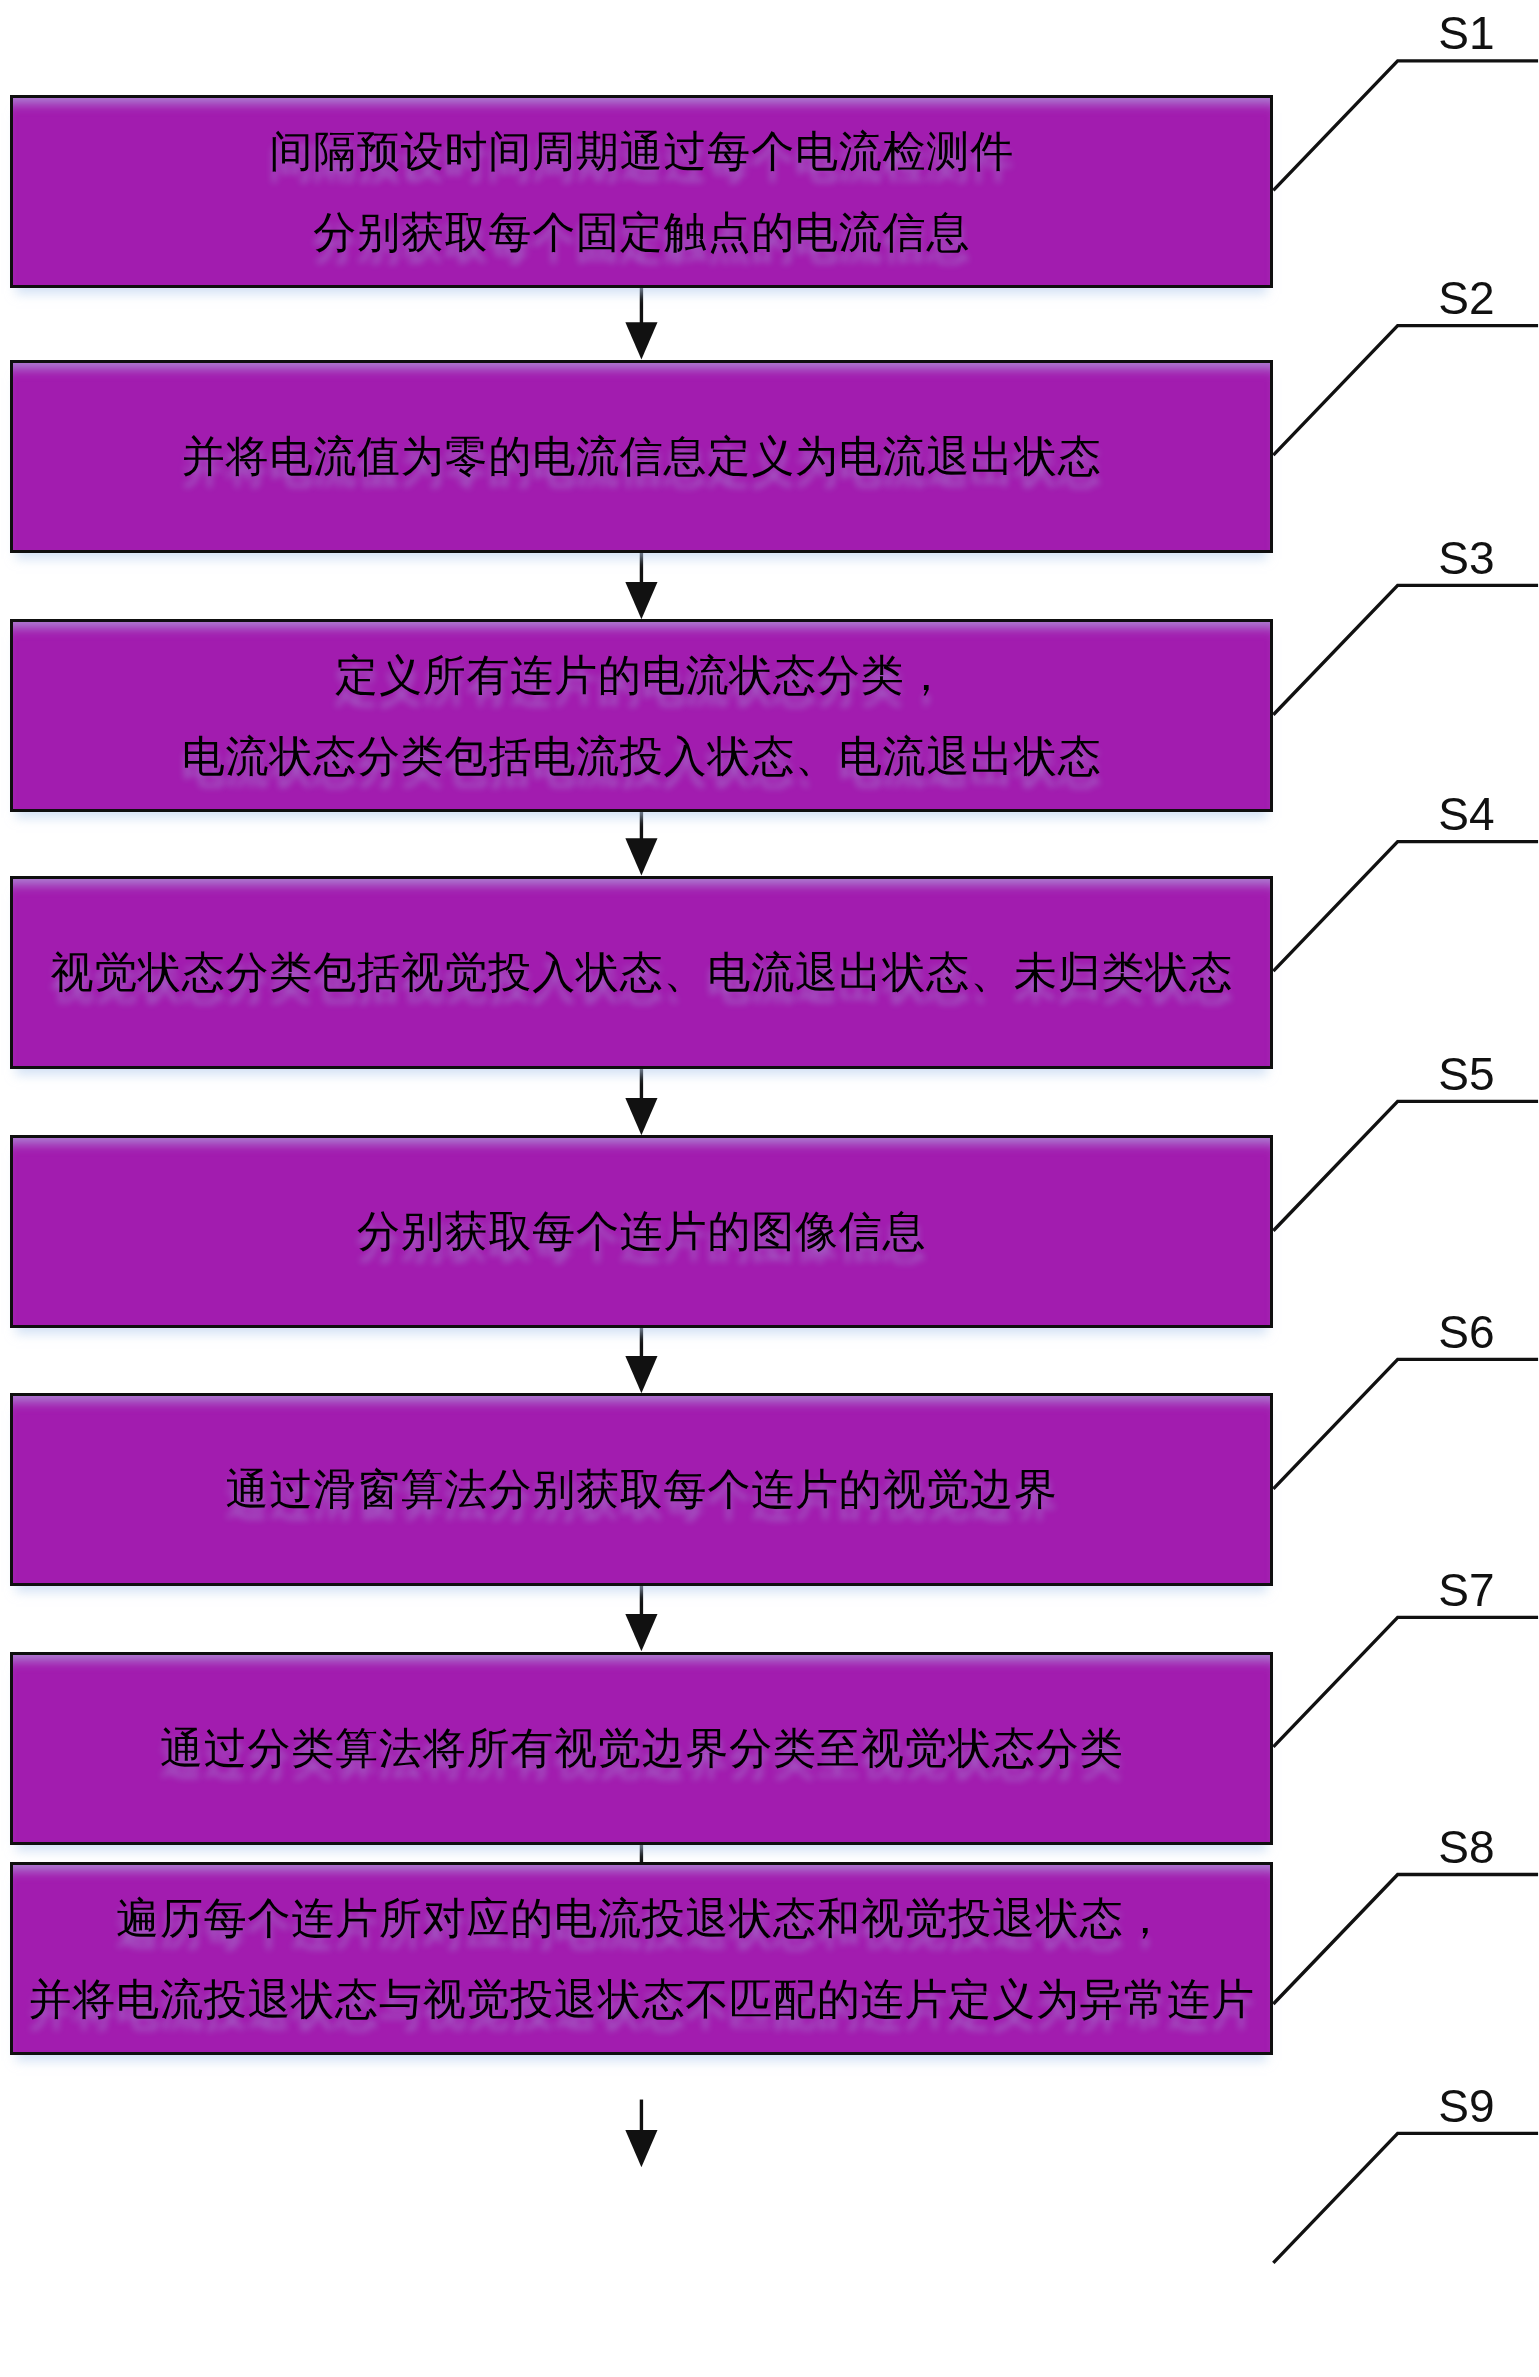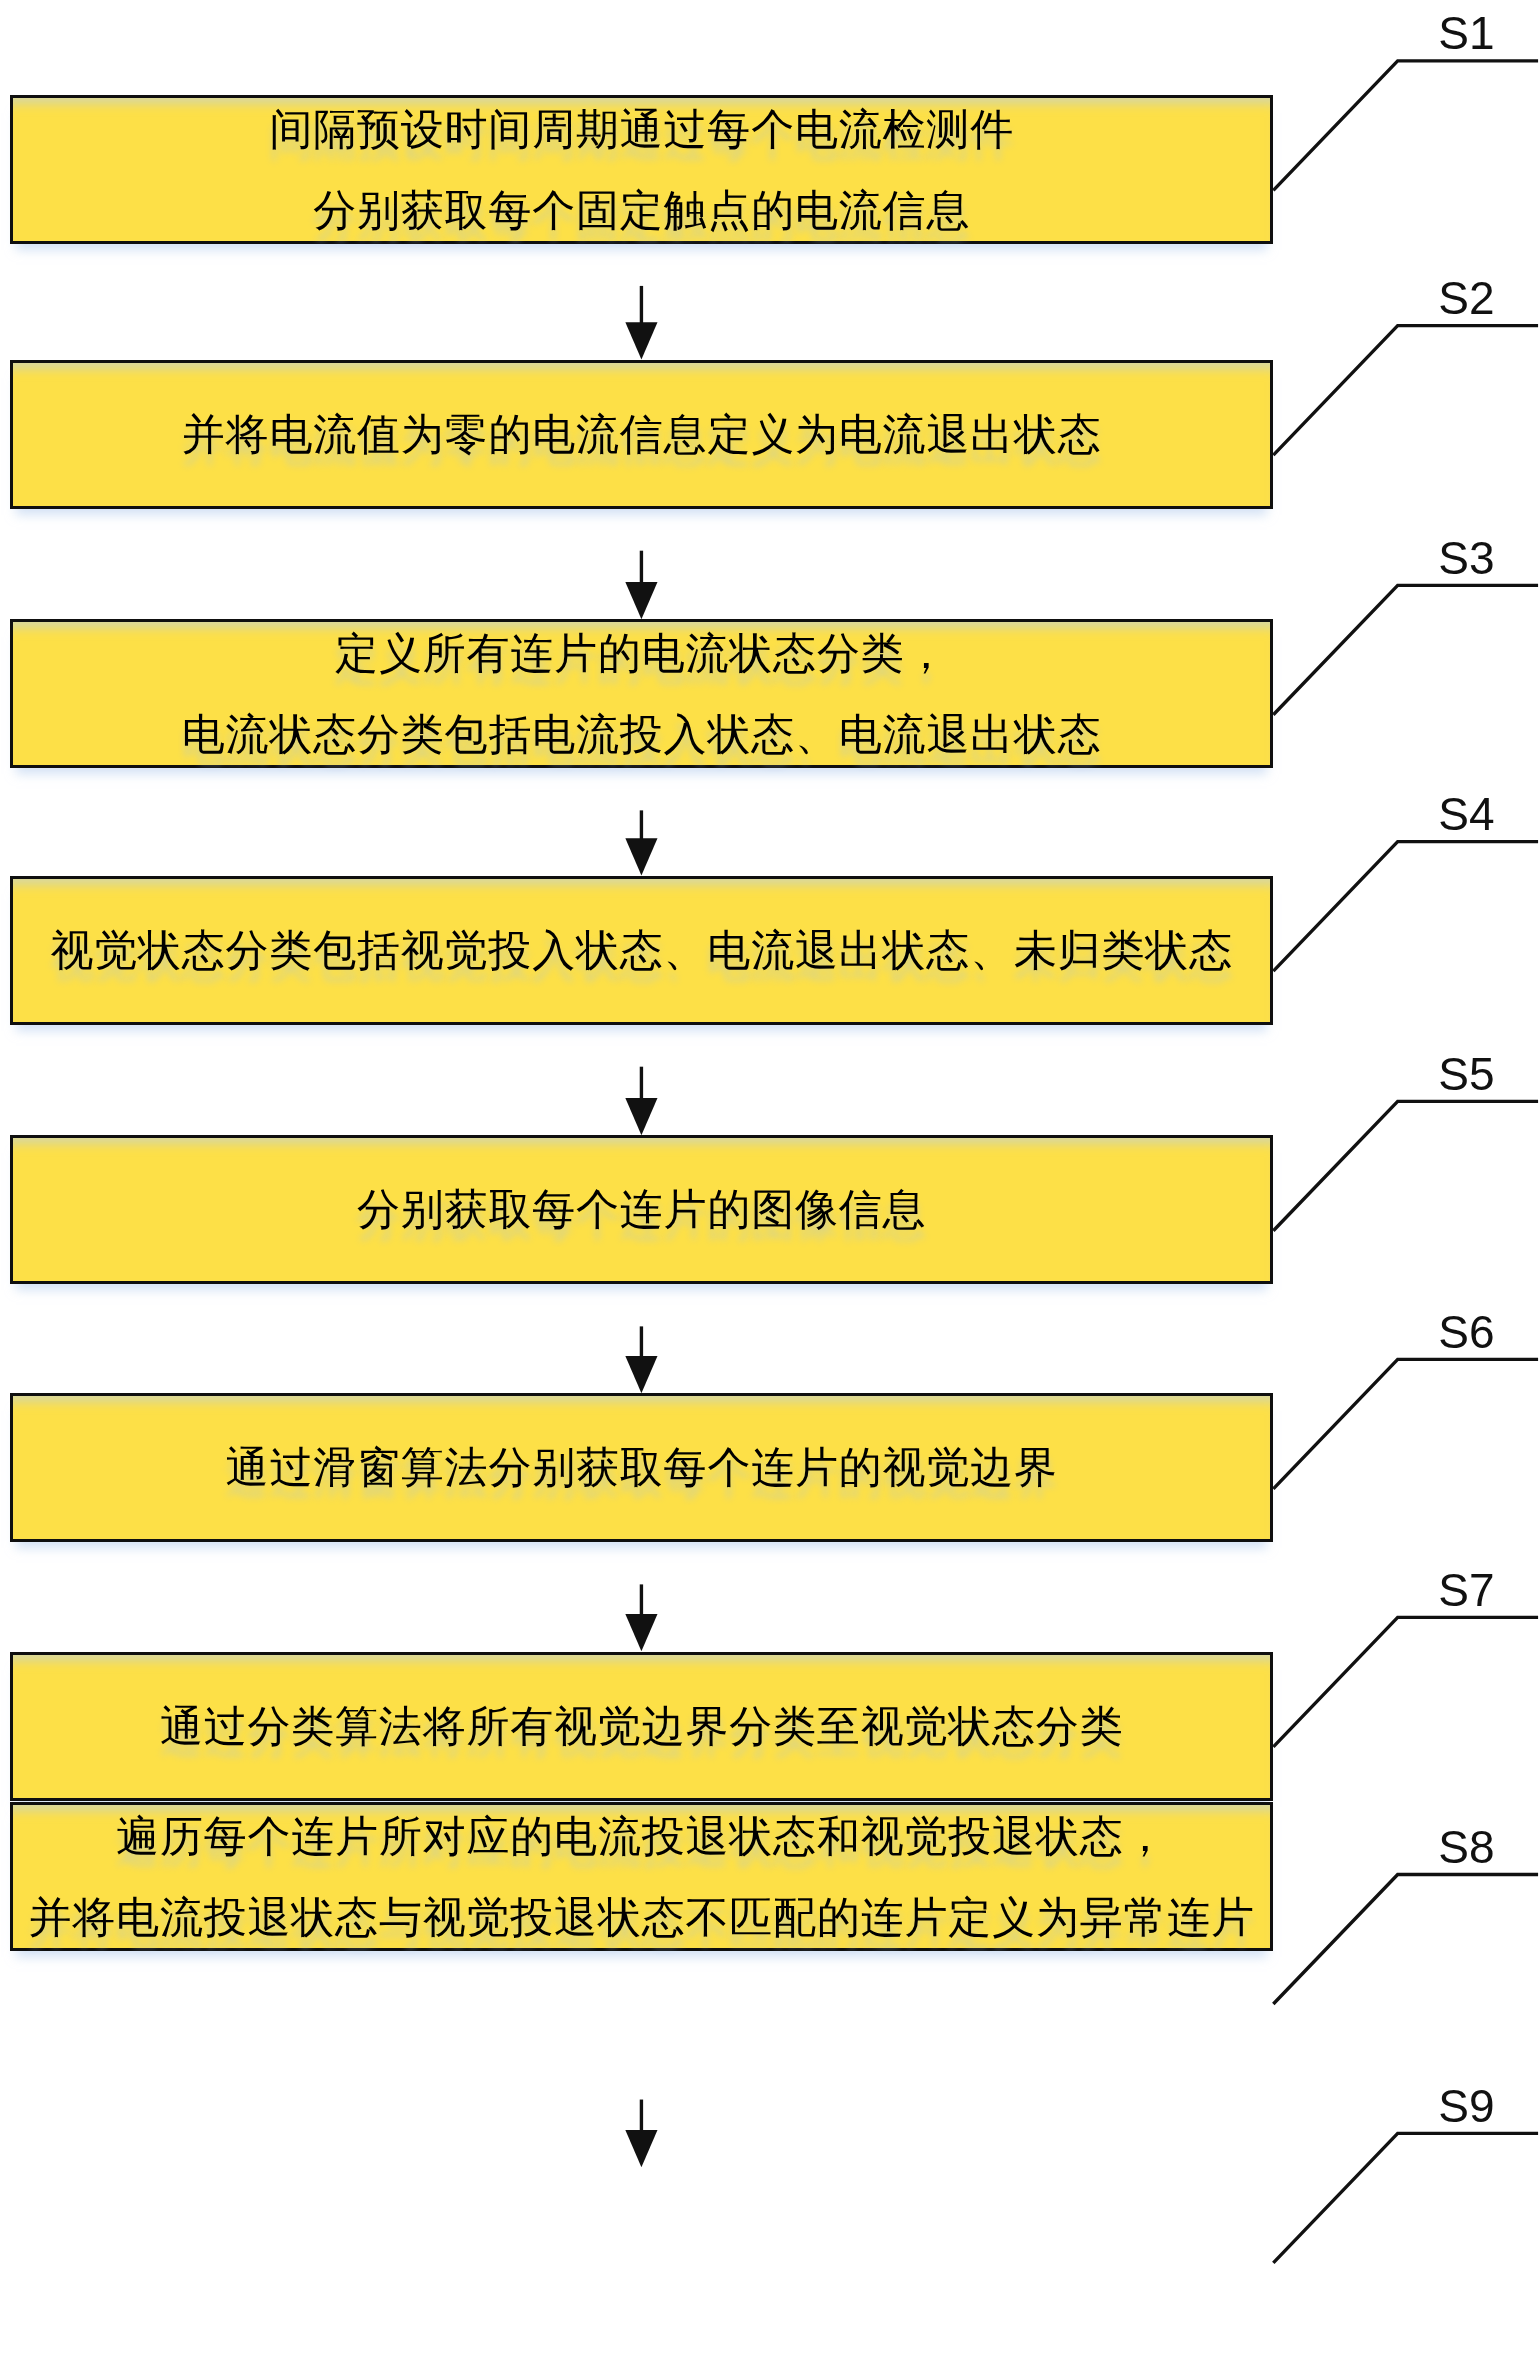--- a/index.html
+++ b/index.html
@@ -9,24 +9,24 @@
     background:#ffffff;
     overflow:hidden;
     font-family:"Liberation Serif","DejaVu Serif",serif;
   }
   #connectors{
     position:absolute;left:0;top:0;width:1540px;height:2377px;
     display:block;
   }
   .step-box{
     position:absolute;
-    left:10.2px;width:1263px;height:149px;
+    left:10.2px;width:1263px;height:193px;
     box-sizing:border-box;
     border:3.4px solid #0f0f0f;
-    background:#fde047;
+    background:#a21caf;
     display:flex;flex-direction:column;justify-content:center;align-items:center;
     box-shadow: inset 0 13.5px 10.2px -7.6px rgba(183,207,238,0.55),
                 0 12px 10.2px -6px rgba(183,207,238,0.60);
   }
   .step-text{
     text-align:center;
     color:#000000;
     font-size:43px;
     line-height:81px;
     letter-spacing:0.8px;
@@ -112,21 +112,21 @@
   </div>
   <div class="step-box" style="top:1135px">
     <div class="step-text">分别获取每个连片的图像信息</div>
   </div>
   <div class="step-box" style="top:1393px">
     <div class="step-text">通过滑窗算法分别获取每个连片的视觉边界</div>
   </div>
   <div class="step-box" style="top:1652px">
     <div class="step-text">通过分类算法将所有视觉边界分类至视觉状态分类</div>
   </div>
-  <div class="step-box" style="top:1802px">
+  <div class="step-box" style="top:1862px">
     <div class="step-text">遍历每个连片所对应的电流投退状态和视觉投退状态，</div>
     <div class="step-text">并将电流投退状态与视觉投退状态不匹配的连片定义为异常连片</div>
   </div>
 
   <div class="step-label" style="top:10.2px">S1</div>
   <div class="step-label" style="top:275px">S2</div>
   <div class="step-label" style="top:535px">S3</div>
   <div class="step-label" style="top:791px">S4</div>
   <div class="step-label" style="top:1051px">S5</div>
   <div class="step-label" style="top:1309px">S6</div>

